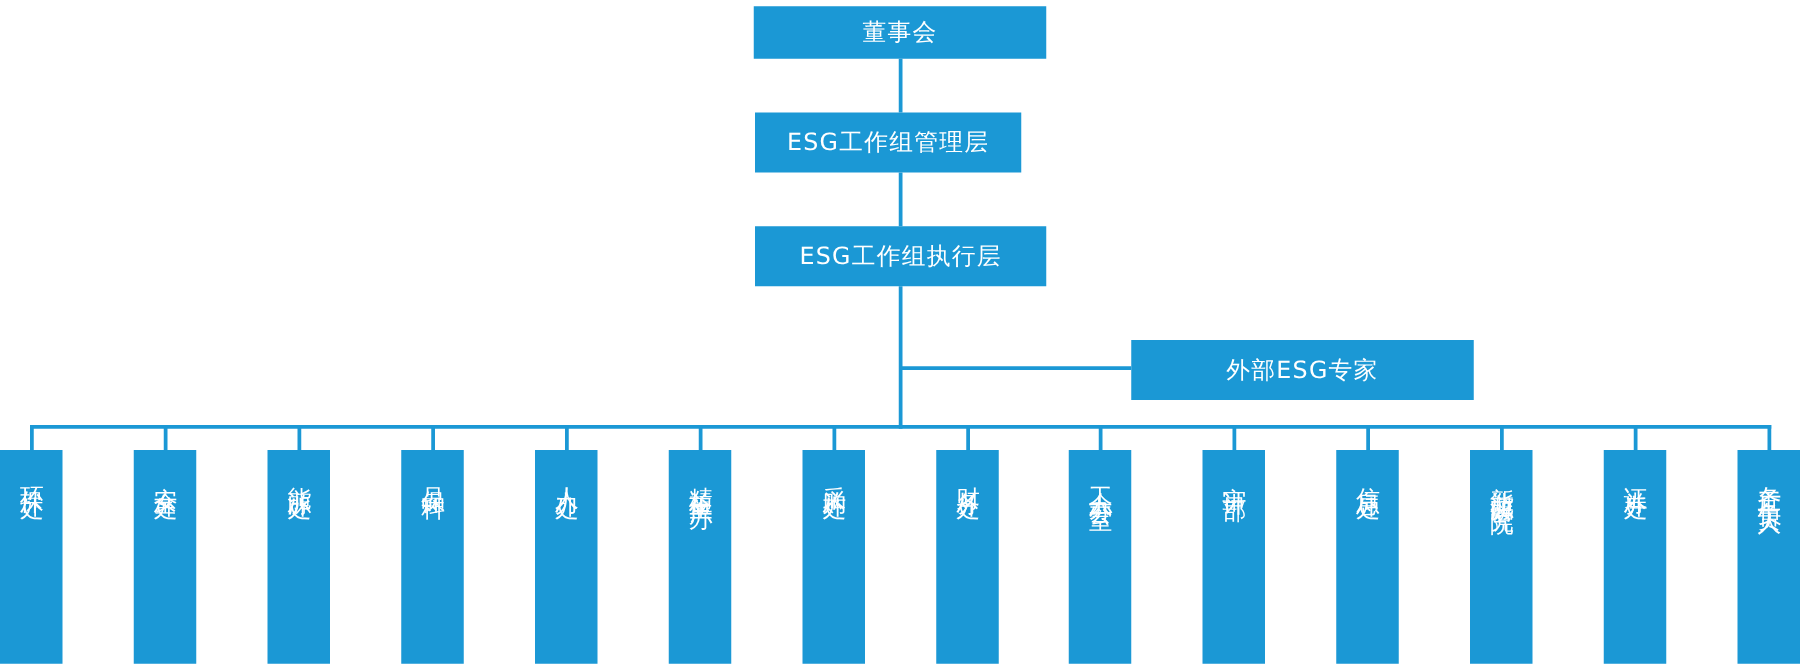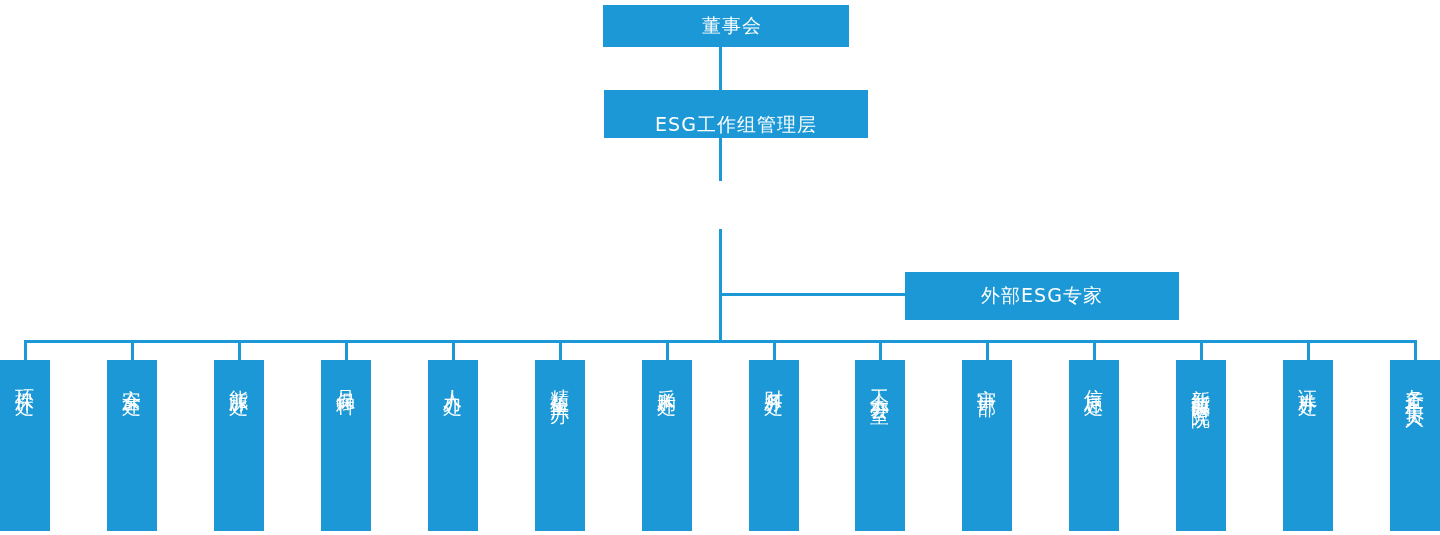--- a/index.html
+++ b/index.html
@@ -70,32 +70,35 @@
     font-size: 19px;
     letter-spacing: 4px;
     line-height: 1;
   }
 </style>
 </head>
 <body>
 
 <div class="stage">
 
-  <div class="node" style="left:603px; top:5px; width:234px; height:42px;padding-left:12px;">
+  <div class="node" style="left:603px; top:5px; width:234px; height:42px;">
     <span>董事会</span>
   </div>
 
   <div class="vline" style="left:718.5px; top:47px; height:43px;"></div>
 
-  <div class="node" style="left:604px; top:90px; width:264px; height:48px;align-items:flex-end;">
+  <div class="node" style="left:604px; top:90px; width:213px; height:48px;">
     <span>ESG工作组管理层</span>
   </div>
 
   <div class="vline" style="left:718.5px; top:138px; height:43px;"></div>
 
+  <div class="node" style="left:604px; top:181px; width:233px; height:48px;">
+    <span>ESG工作组执行层</span>
+  </div>
 
   <div class="vline" style="left:718.5px; top:229px; height:114px;"></div>
 
   <div class="hline" style="left:720px; top:293px; width:185px;"></div>
 
   <div class="node" style="left:905px; top:272px; width:274px; height:48px;">
     <span>外部ESG专家</span>
   </div>
 
   <div class="hline" style="left:23.5px; top:340px; width:1393px;"></div>

